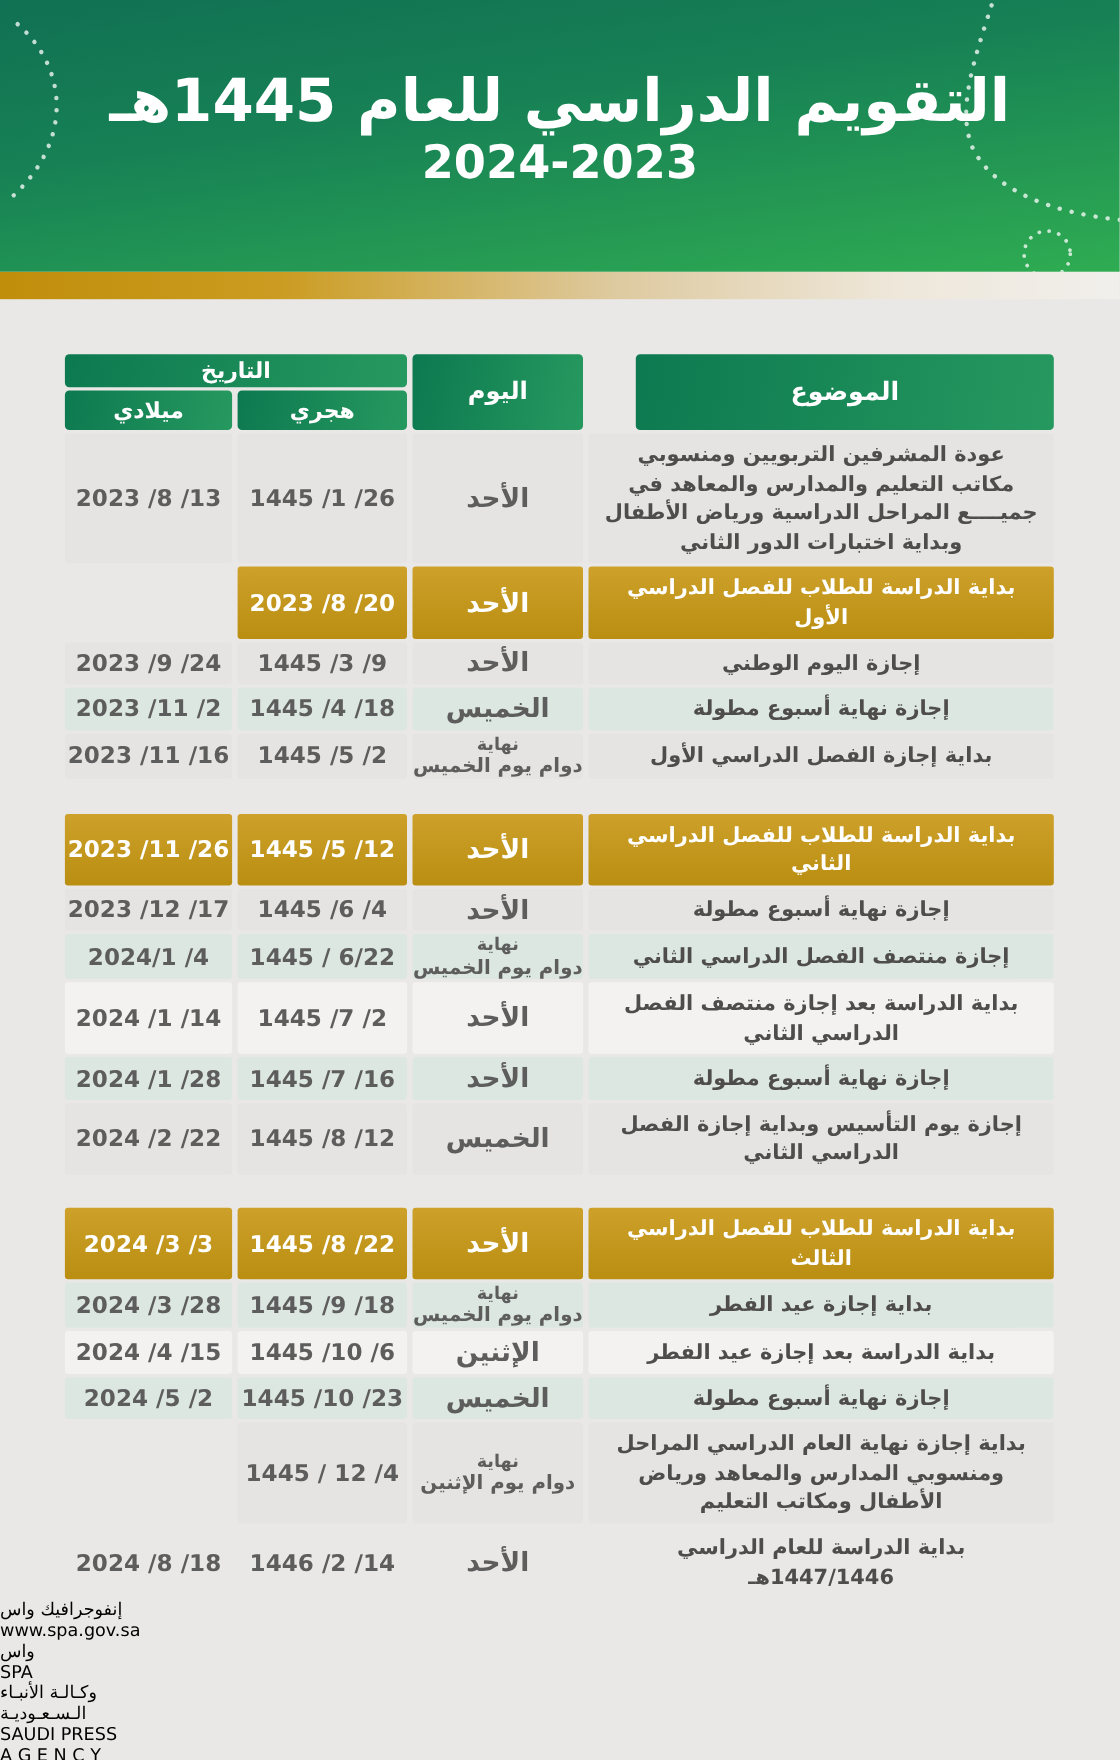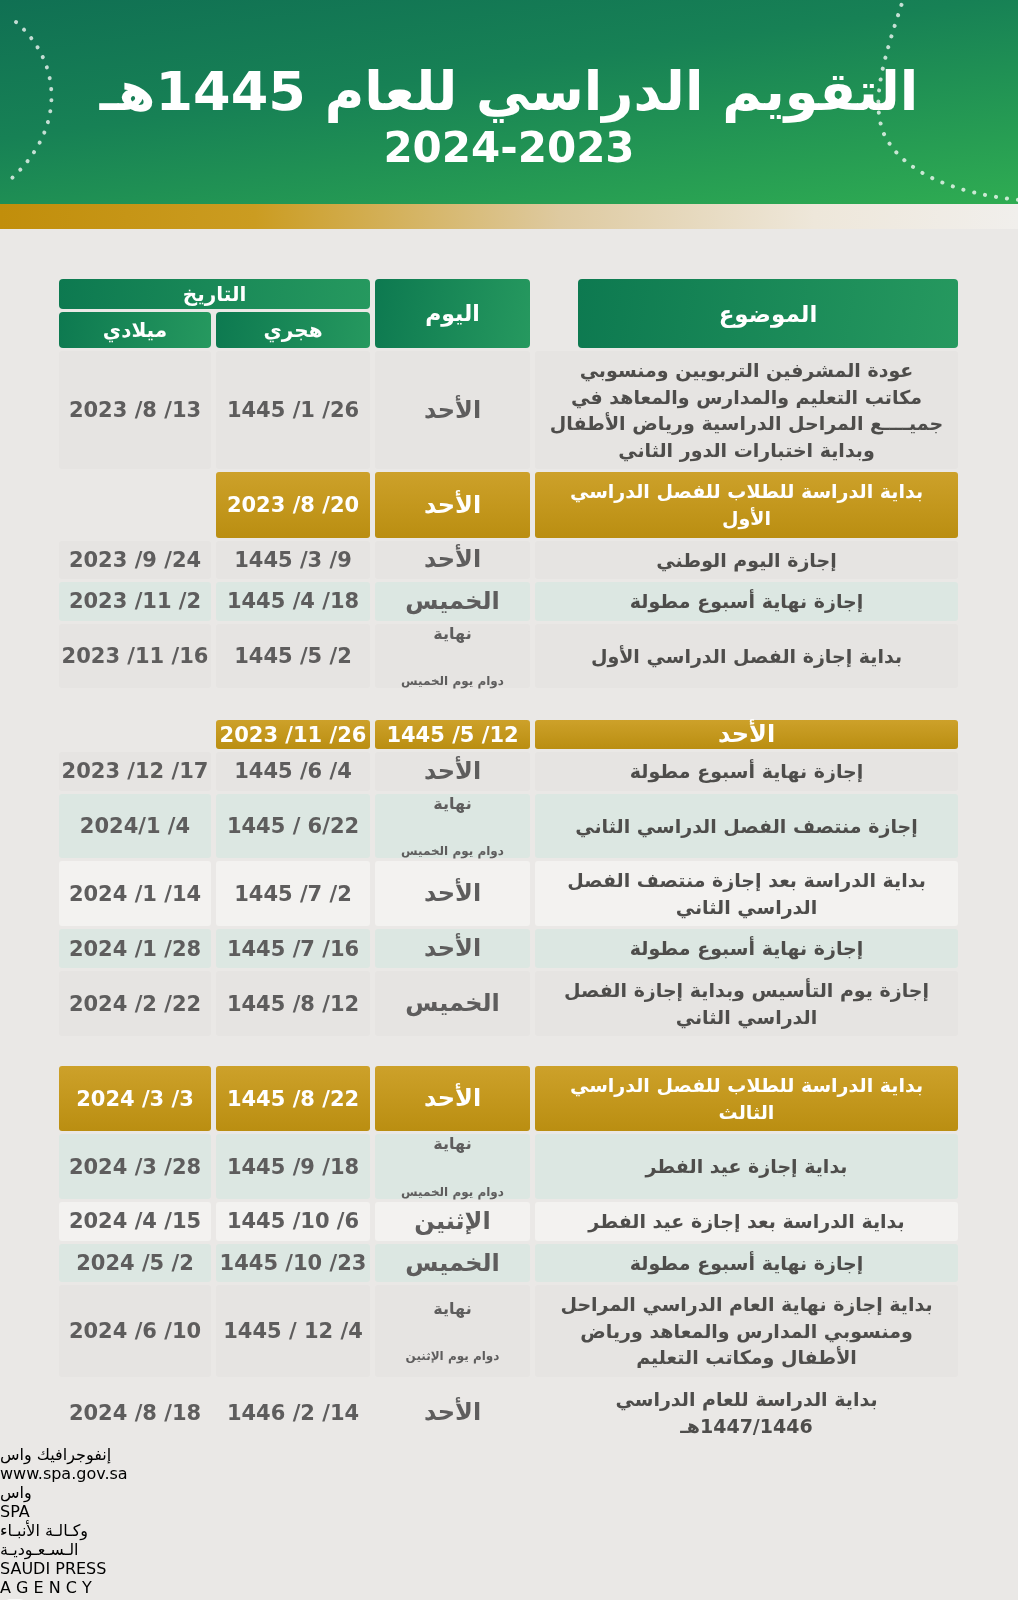--- a/index.html
+++ b/index.html
@@ -4,21 +4,21 @@
 <style>
   html,body{margin:0;padding:0;}
   body{
     width:1018px;height:1600px;position:relative;overflow:hidden;
     background:#eae8e6;
     font-family:"DejaVu Sans",sans-serif;
     -webkit-font-smoothing:antialiased;
   }
   
   .hero{
-    position:relative;height:204px;
+    position:relative;height:247px;
     background:linear-gradient(172deg,#107053 0%,#178155 40%,#2fac52 100%);
     overflow:hidden;
   }
   .hero-deco{position:absolute;inset:0;pointer-events:none;}
   .hero-title{
     position:relative;text-align:center;padding-top:60px;
     color:#fff;font-size:54px;font-weight:bold;letter-spacing:-1px;
     direction:rtl;
   }
   .hero-sub{
@@ -47,21 +47,21 @@
   .th-date{grid-column:3/5;grid-row:1;font-size:20px;}
   .th-hijri{grid-column:3;grid-row:2;font-size:20px;text-align:center;}
   .th-greg{grid-column:4;grid-row:2;font-size:20px;}
   .trow{display:grid;grid-template-columns:423px 155px 154px 152px;column-gap:5px;}
   .cell{
     border-radius:3px;display:flex;align-items:center;justify-content:center;
     text-align:center;box-sizing:border-box;
   }
   .date-cell{font-size:21px;font-weight:bold;color:#5e5d5d;direction:ltr;}
   .day-cell{font-size:24px;font-weight:bold;color:#5e5d5d;flex-direction:column;line-height:1.2;}
-  .day-cell .sub{font-size:12px;margin-top:31px;}
+  .day-cell .sub{font-size:18px;}
   .day-2{font-size:16px;}
   .sub:empty{display:none}
   .subject-cell{
     font-size:19px;font-weight:bold;color:#4e4d4b;
     padding:6px 14px;line-height:1.4;
   }
   
   .t-gray .cell{background:#e6e4e2;}
   .t-mint .cell{background:#dce7e2;}
   .t-light .cell{background:#f3f2f0;}
@@ -174,20 +174,21 @@
           <div>نهاية</div>
           <div class="sub">دوام يوم الخميس</div>
         </div>
       <div class="cell date-cell h56">1445 /5 /2</div>
       <div class="cell date-cell h56">2023 /11 /16</div>
     </div>
   </div>
 
   <div class="cal-table mt32">
     <div class="trow t-gold">
+      <div class="cell subject-cell h46">بداية الدراسة للطلاب للفصل الدراسي الثاني</div>
       <div class="cell day-cell h46">
           <div>الأحد</div>
         </div>
       <div class="cell date-cell h46">1445 /5 /12</div>
       <div class="cell date-cell h46">2023 /11 /26</div>
     </div>
 
     <div class="trow t-gray">
       <div class="cell subject-cell h50">إجازة نهاية أسبوع مطولة</div>
       <div class="cell day-cell h50">
@@ -273,21 +274,20 @@
       <div class="cell date-cell h50">2024 /5 /2</div>
     </div>
 
     <div class="trow t-gray">
       <div class="cell subject-cell s-gray h88">بداية إجازة نهاية العام الدراسي المراحل ومنسوبي المدارس والمعاهد ورياض الأطفال ومكاتب التعليم</div>
       <div class="cell day-cell day-2 h88">
           <div>نهاية</div>
           <div class="sub">دوام يوم الإثنين</div>
         </div>
       <div class="cell date-cell h88">1445 / 12 /4</div>
-      <div class="cell date-cell h88">2024 /6 /10</div>
     </div>
 
     <div class="trow t-green">
       <div class="cell subject-cell h50">بداية الدراسة للعام الدراسي 1447/1446هـ</div>
       <div class="cell day-cell h50">
           <div>الأحد</div>
         </div>
       <div class="cell date-cell h50">1446 /2 /14</div>
       <div class="cell date-cell h50">2024 /8 /18</div>
     </div>

